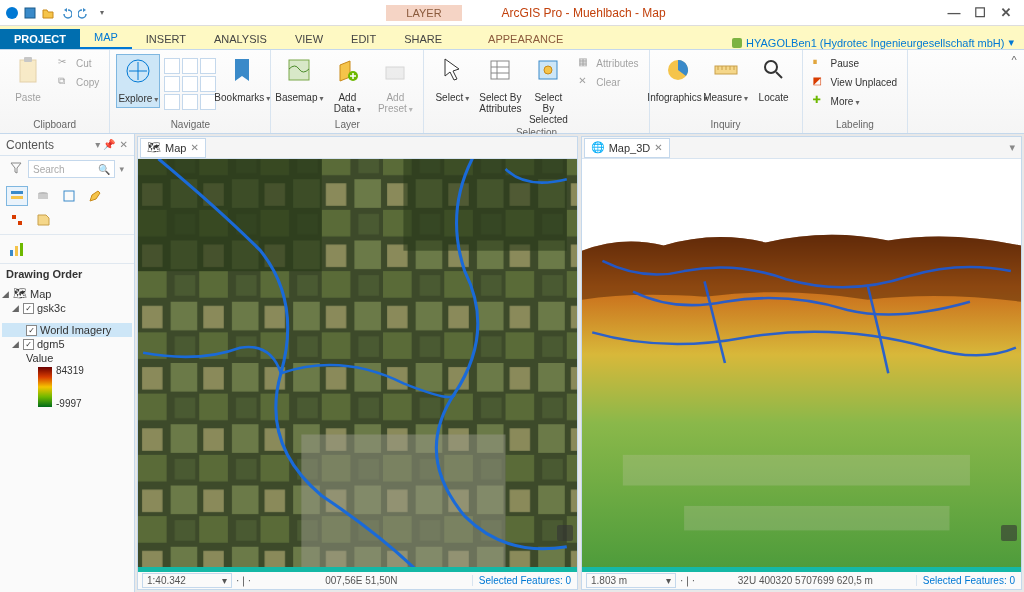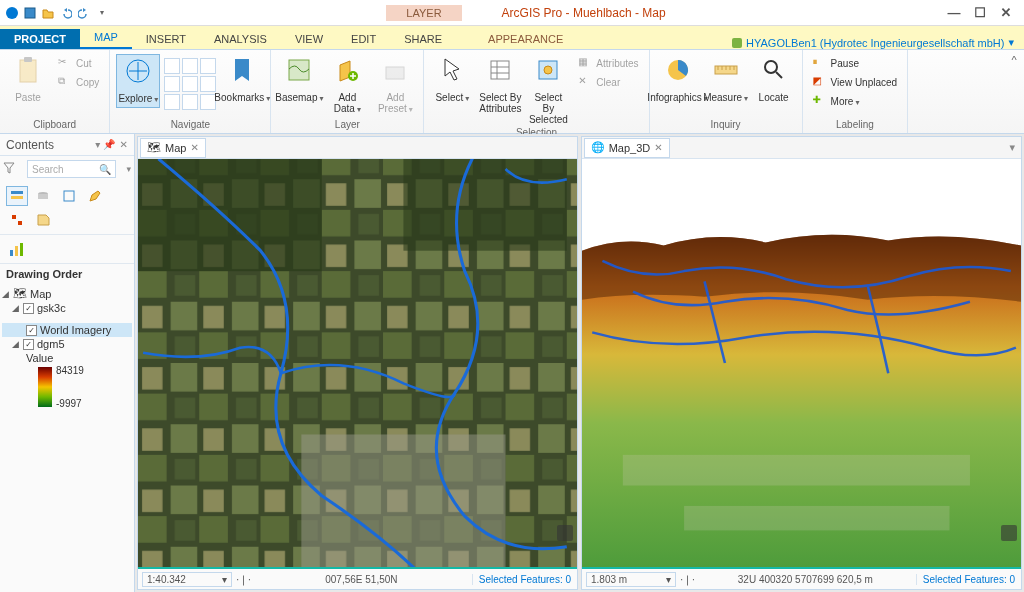--- a/index.html
+++ b/index.html
@@ -39,21 +39,21 @@
 .nav-grid { display: grid; grid-template-columns: repeat(3, 16px); grid-template-rows: repeat(3, 16px); gap: 2px; margin-top: 4px; }
 .nav-grid span { border: 1px solid #c4d8ec; background: #fff; cursor: pointer; }
 .dropdown-caret::after { content: "▾"; font-size: 8px; margin-left: 2px; color: #666; }
 .ribbon-min { width: 20px; display:flex; align-items:flex-start; justify-content:center; cursor:pointer; color:#666; padding-top:4px;}
 
 
 .workspace { height: 458px; display: flex; background: #fff; }
 .contents-panel { width: 135px; border-right: 1px solid #c4d8ec; display: flex; flex-direction: column; background: #fafafa; }
 .panel-header { height: 22px; display: flex; align-items: center; padding: 0 6px; border-bottom: 1px solid #d8e4f0; font-size: 12px; color: #555; justify-content: space-between; }
 .hdr-tools { display:flex; gap:4px; font-size:10px; color:#888;}
-.search-row { height: 26px; display: flex; align-items: center; gap: 10px; padding: 0 3px; }
+.search-row { height: 26px; display: flex; align-items: center; gap: 4px; padding: 0 10px; }
 .filter-icon { width: 14px; height: 14px; color: #888; }
 .search-box { flex: 1; height: 18px; border: 1px solid #c4d8ec; display: flex; align-items: center; padding: 0 4px; font-size: 10px; color: #aaa; background: #fff; }
 .toc-tabs { display: flex; flex-wrap: wrap; gap: 4px; padding: 4px 6px; border-bottom: 1px solid #e0e8f0; }
 .toc-tab { width: 22px; height: 20px; border: 1px solid transparent; display:flex; align-items:center; justify-content:center; cursor:pointer; }
 .toc-tab.active { border-color: #7fb7e0; background: #eaf3fb; }
 .chart-icon { width: 18px; height: 18px; }
 .doh { padding: 4px 6px; font-weight: bold; color: #333; font-size: 11px; }
 .tree { flex: 1; padding: 2px 2px; overflow: hidden; }
 .tree-node { display: flex; align-items: center; gap: 3px; padding: 1px 0; font-size: 11px; }
 .tree-indent1 { padding-left: 10px; }
@@ -68,21 +68,21 @@
 .legend-min { position:absolute; bottom:-2px; left:54px; font-size:10px; }
 
 
 .views { flex: 1; display: flex; gap: 3px; padding: 2px; background: #e8e8e8; }
 .view { flex: 1; display: flex; flex-direction: column; border: 1px solid #c4d8ec; background: #fff; position: relative; }
 .view-tabs { height: 22px; display: flex; align-items: center; border-bottom: 1px solid #d8e4f0; background:#f5f5f5; }
 .view-tab { height: 20px; display: flex; align-items: center; gap: 4px; padding: 0 6px; border: 1px solid #c4d8ec; background: #fff; margin-left: 2px; font-size: 11px; cursor: pointer; }
 .view-tab .x { font-size: 10px; color: #888; }
 .view-canvas { flex: 1; position: relative; overflow: hidden; }
 .svg-fill { width: 100%; height: 100%; display: block; }
-.view-status { height: 22px; border-top: 2px solid #14b8a6; display: flex; align-items: center; font-size: 10px; color: #555; background: #fafafa; }
+.view-status { height: 22px; border-top: 5px solid #14b8a6; display: flex; align-items: center; font-size: 10px; color: #555; background: #fafafa; }
 .scale-box { width: 90px; border: 1px solid #c4d8ec; margin: 0 4px; padding: 1px 4px; display:flex; justify-content:space-between; }
 .coord-box { flex: 1; text-align: center; }
 .selfeat { border-left: 1px solid #d8e4f0; padding: 0 6px; color: #0078d4; }
 .snap-icon { width: 16px; height: 16px; position: absolute; right: 4px; bottom: 26px; background: #333; opacity: 0.6; border-radius: 2px; }
 </style>
 </head>
 <body>
 
 <div class="titlebar">
   <div class="qat">

